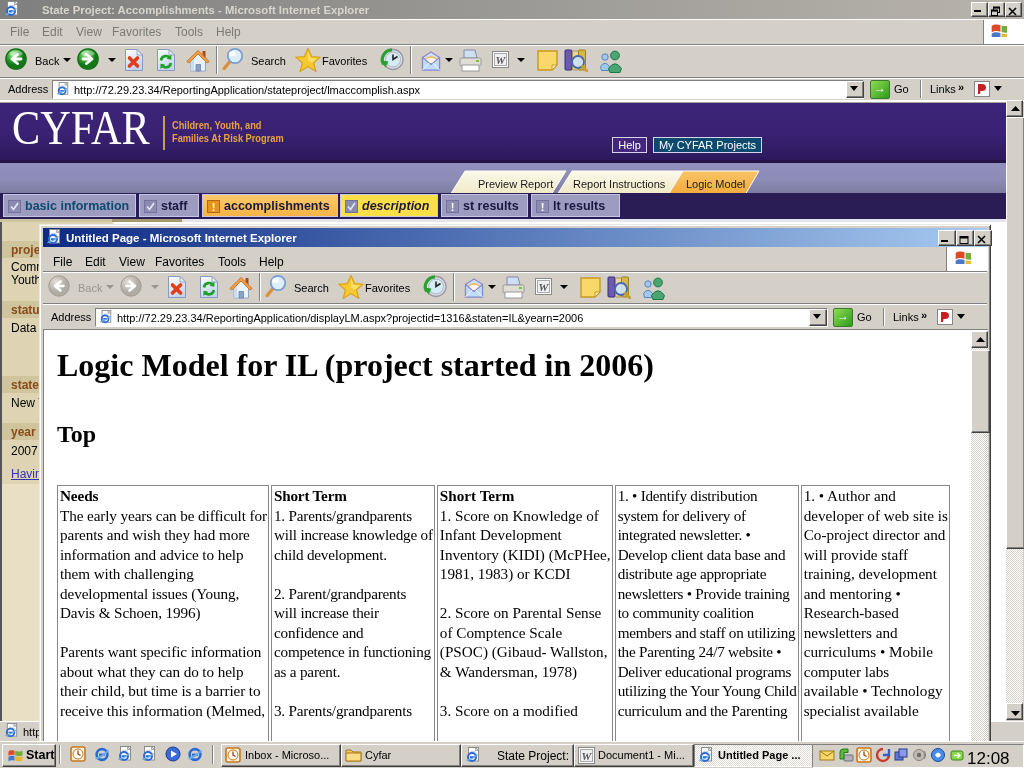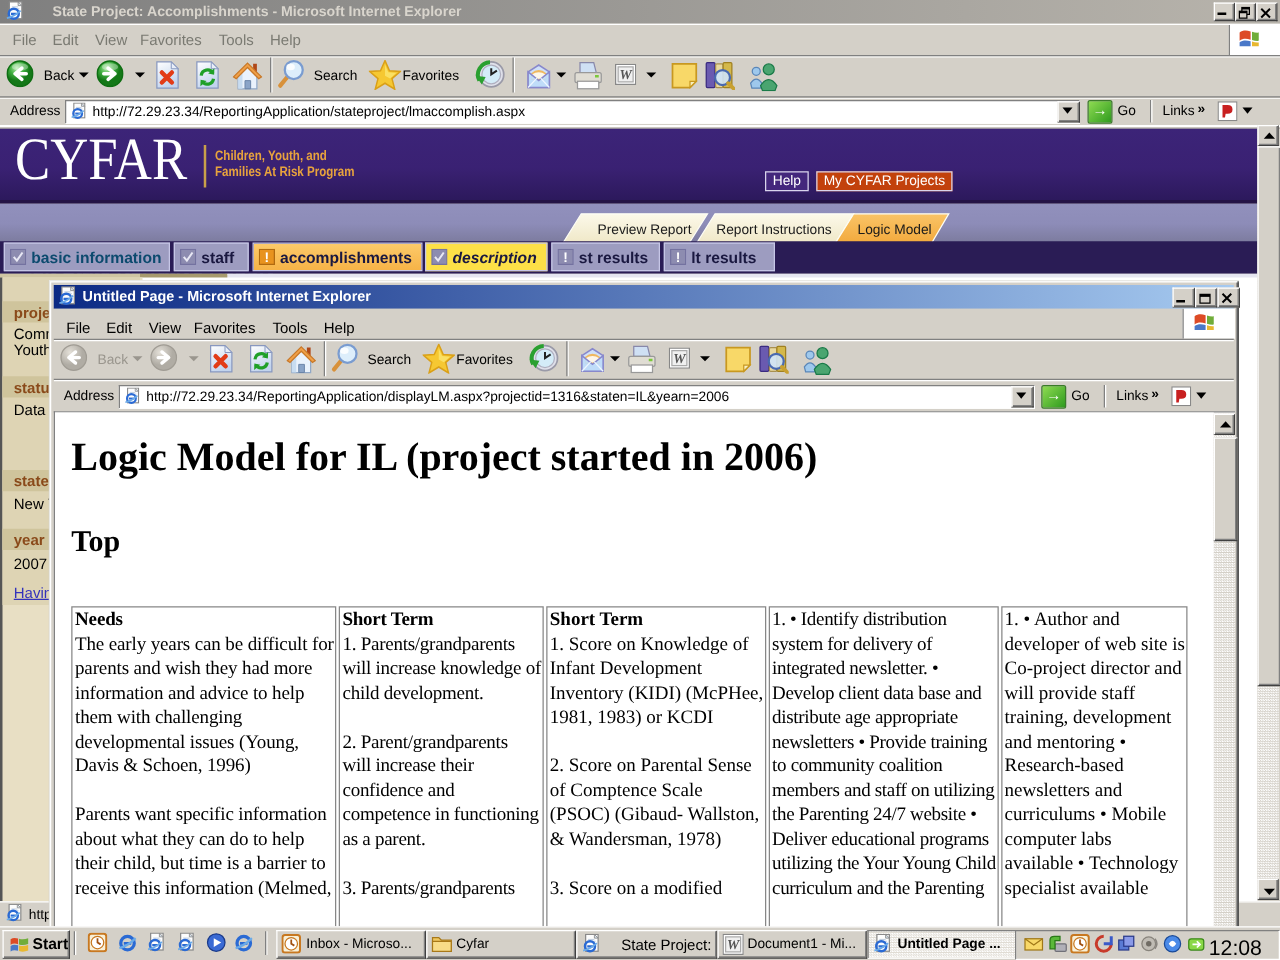--- a/index.html
+++ b/index.html
@@ -232,21 +232,21 @@
     </div>
   </div>
 
 <div class="abs" style="left:0;top:100px;width:1024px;height:2px;background:#fff;"></div>
 <div class="abs" style="left:0;top:102px;width:1024px;height:1px;background:#a8a49c;"></div>
 <div class="abs" style="left:0;top:103px;width:1006px;height:57px;background:linear-gradient(180deg,#3c2478 0%,#3a2173 55%,#2c195c 100%);border-bottom:3px solid #241345;"></div>
 <div class="abs" style="left:12px;top:104px;font-family:'Liberation Serif',serif;font-size:48px;line-height:48px;color:#fff;transform:scaleX(0.88);transform-origin:left;">CYFAR</div>
 <div class="abs" style="left:163px;top:116px;width:2px;height:34px;background:#c9a04a;"></div>
 <div class="abs" style="left:172px;top:119px;font-size:11px;font-weight:bold;color:#e8a33d;line-height:13px;transform:scaleX(0.84);transform-origin:left;">Children, Youth, and<br>Families At Risk Program</div>
 <div class="abs" style="left:612px;top:137px;width:33px;height:14px;background:#43277c;border:1px solid #d8d4ec;color:#fff;font-size:11px;text-align:center;line-height:15px;">Help</div>
-<div class="abs" style="left:653px;top:137px;width:107px;height:14px;background:#c2410c;border:1px solid #d8d4ec;color:#fff;font-size:11px;text-align:center;line-height:15px;">My CYFAR Projects</div>
+<div class="abs" style="left:653px;top:137px;width:107px;height:14px;background:#0c4a6e;border:1px solid #d8d4ec;color:#fff;font-size:11px;text-align:center;line-height:15px;">My CYFAR Projects</div>
 
 <div class="abs" style="left:0;top:163px;width:1006px;height:32px;background:linear-gradient(180deg,#9190bc 0%,#8d8cb8 50%,#7b7a9c 100%);"></div>
 <div class="abs" style="left:15px;top:168px;font-size:16px;font-weight:bold;color:#fff;margin-top:39px;">Edit State Narrative Report</div>
 <div class="abs" style="left:440px;top:170px;width:330px;height:25px;">
 <svg width="330" height="25" viewBox="0 0 330 25">
 <defs>
         <linearGradient id="tg" x1="0" y1="0" x2="0" y2="1">
           <stop offset="0" stop-color="#fcf9ea"></stop>
           <stop offset="1" stop-color="#efe7c6"></stop>
         </linearGradient>

